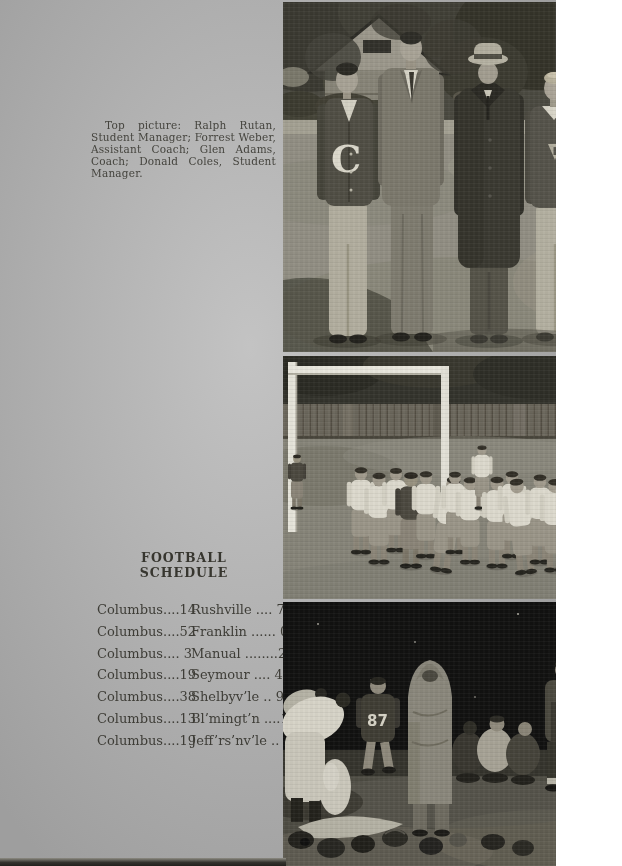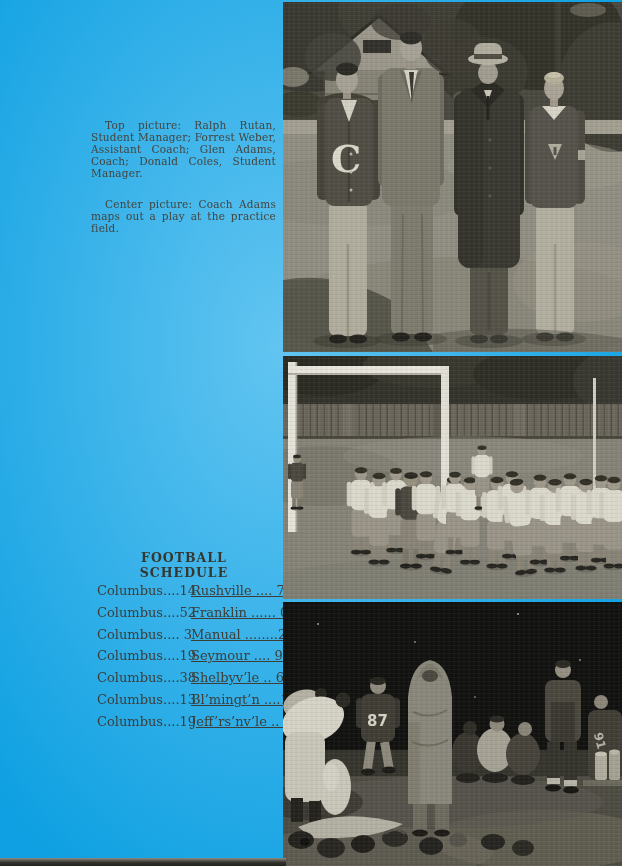--- a/index.html
+++ b/index.html
@@ -1,32 +1,32 @@
 <!DOCTYPE html>
 <html><head>
 <meta charset="utf-8">
 <style>
   html,body{margin:0;padding:0;}
   body{width:622px;height:866px;font-family:"DejaVu Serif", serif;}
-  .page{position:relative;width:622px;height:866px;background:#0ea5e9;overflow:hidden;}
+  .page{position:relative;width:556px;height:866px;background:#a3a3a3;overflow:hidden;}
   .page::before{content:"";position:absolute;inset:0;pointer-events:none;
     background:radial-gradient(ellipse at 45% 40%, rgba(255,255,255,.35), rgba(0,0,0,.03) 85%);}
 
   
   .captions{position:absolute;left:91px;top:119px;width:185px;color:#45443e;}
   .captions p{margin:0 0 19px 0;font-size:10.5px;line-height:12px;text-align:justify;
     text-indent:14px;letter-spacing:.2px;}
   .captions p:nth-child(2){margin-bottom:21px;}
 
   .schedule{position:absolute;left:97px;top:550px;width:174px;color:#3e3d37;}
   .schedule .title{font-weight:bold;font-size:12.5px;letter-spacing:1px;text-align:center;
-    color:#37362f;}
+    margin-bottom:19px;color:#37362f;}
   .schedule .row{display:flex;font-size:13px;line-height:21.8px;white-space:nowrap;}
   .schedule .home{width:94px;flex:none;}
-  .schedule .away{flex:1;text-decoration:underline;}
+  .schedule .away{flex:1;}
 
   
   .photo{position:absolute;left:283px;width:339px;overflow:hidden;background:#6c6a60;}
   .photo svg{display:block;}
   .photo::after{content:"";position:absolute;inset:0;pointer-events:none;
     background:repeating-linear-gradient(0deg, rgba(255,255,255,.035) 0 1px, rgba(0,0,0,.045) 1px 2px, rgba(0,0,0,0) 2px 4px),
                repeating-linear-gradient(90deg, rgba(255,255,255,.02) 0 2px, rgba(0,0,0,.02) 2px 5px);}
   .photo-top{top:2px;height:350px;}
   .photo-center{top:356px;height:243px;}
   .photo-bottom{top:602px;height:264px;}
@@ -34,44 +34,43 @@
   .page-bottom-edge{position:absolute;left:0;top:858px;width:286px;height:8px;
     background:linear-gradient(to bottom,#8e8c83,#34332e 55%,#22211d);}
 </style>
 </head>
 <body>
 
 <div class="page">
 
   <div class="captions">
     <p>Top picture: Ralph Rutan, Student Manager; Forrest Weber, Assistant Coach; Glen Adams, Coach; Donald Coles, Student Manager.</p>
-    <p>Center picture: Coach Adams maps out a play at the practice field.</p>
   </div>
 
   <div class="schedule">
     <div class="title">FOOTBALL SCHEDULE</div>
     <div class="row">
       <span class="home">Columbus....14</span>
       <span class="away">Rushville .... 7</span>
     </div>
     <div class="row">
       <span class="home">Columbus....52</span>
       <span class="away">Franklin ...... 0</span>
     </div>
     <div class="row">
       <span class="home">Columbus.... 3</span>
       <span class="away">Manual ........20</span>
     </div>
     <div class="row">
       <span class="home">Columbus....19</span>
-      <span class="away">Seymour .... 9</span>
+      <span class="away">Seymour .... 4</span>
     </div>
     <div class="row">
       <span class="home">Columbus....38</span>
-      <span class="away">Shelbyv’le .. 6</span>
+      <span class="away">Shelbyv’le .. 9</span>
     </div>
     <div class="row">
       <span class="home">Columbus....13</span>
       <span class="away">Bl’mingt’n ....13</span>
     </div>
     <div class="row">
       <span class="home">Columbus....19</span>
       <span class="away">Jeff’rs’nv’le .. 7</span>
     </div>
   </div>

